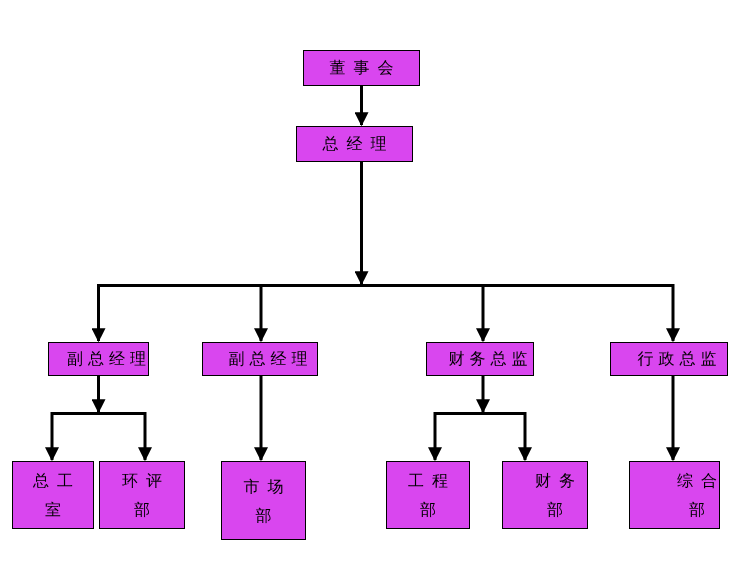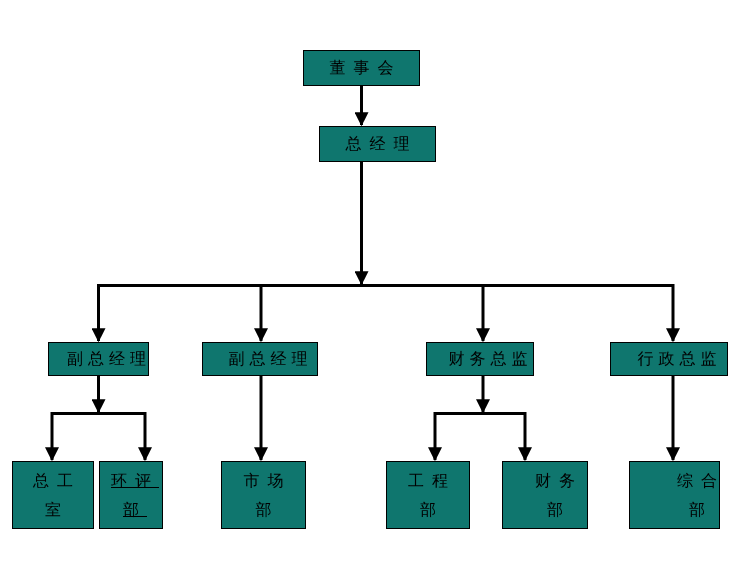--- a/index.html
+++ b/index.html
@@ -9,44 +9,44 @@
     font-family: "Liberation Serif", "DejaVu Serif", serif;
     position: relative;
     overflow: hidden;
   }
   #canvas { position: absolute; left: 0; top: 0; width: 735px; height: 583px; }
   #wires { position: absolute; left: 0; top: 0; }
   .node {
     position: absolute;
     box-sizing: border-box;
     border: 1.5px solid #000;
-    background: #0f766e;
+    background: #d946ef;
     display: flex;
     align-items: center;
     justify-content: center;
     color: #000;
     font-size: 16px;
   }
   .node span { letter-spacing: 8px; margin-right: -8px; white-space: nowrap; }
   .node.w4 span { letter-spacing: 5px; margin-right: -5px; margin-left: 16px; }
   .dept { flex-direction: column; justify-content: center; line-height: 29px; }
   .dept span { display: block; text-align: center; }
 
   
   .n-board { left: 303px; top: 50px;  width: 117px; height: 36px; }
-  .n-gm    { left: 319px; top: 126px; width: 117px; height: 36px; }
+  .n-gm    { left: 296px; top: 126px; width: 117px; height: 36px; }
   
   .n-vgm1  { left: 48px;  top: 342px; width: 101px; height: 34px; }
   .n-vgm2  { left: 202px; top: 342px; width: 116px; height: 34px; }
   .n-cfo   { left: 426px; top: 342px; width: 108px; height: 34px; }
   .n-cao   { left: 610px; top: 342px; width: 118px; height: 34px; }
   
   .n-zgs   { left: 12px;  top: 461px; width: 82px; height: 68px; }
-  .n-hpb   { left: 99px;  top: 461px; width: 64px; height: 68px; text-decoration: underline; }
-  .n-scb   { left: 221px; top: 461px; width: 85px; height: 68px; }
+  .n-hpb   { left: 99px;  top: 461px; width: 86px; height: 68px; }
+  .n-scb   { left: 221px; top: 461px; width: 85px; height: 79px; }
   .n-gcb   { left: 386px; top: 461px; width: 84px; height: 68px; }
   .n-cwb   { left: 502px; top: 461px; width: 86px; height: 68px; padding-left: 20px; }
   .n-zhb   { left: 629px; top: 461px; width: 91px; height: 68px; padding-left: 45px; }
 
   line, polyline { stroke: #000; stroke-width: 3; fill: none; }
 </style>
 </head>
 <body>
 
 <div id="canvas">

